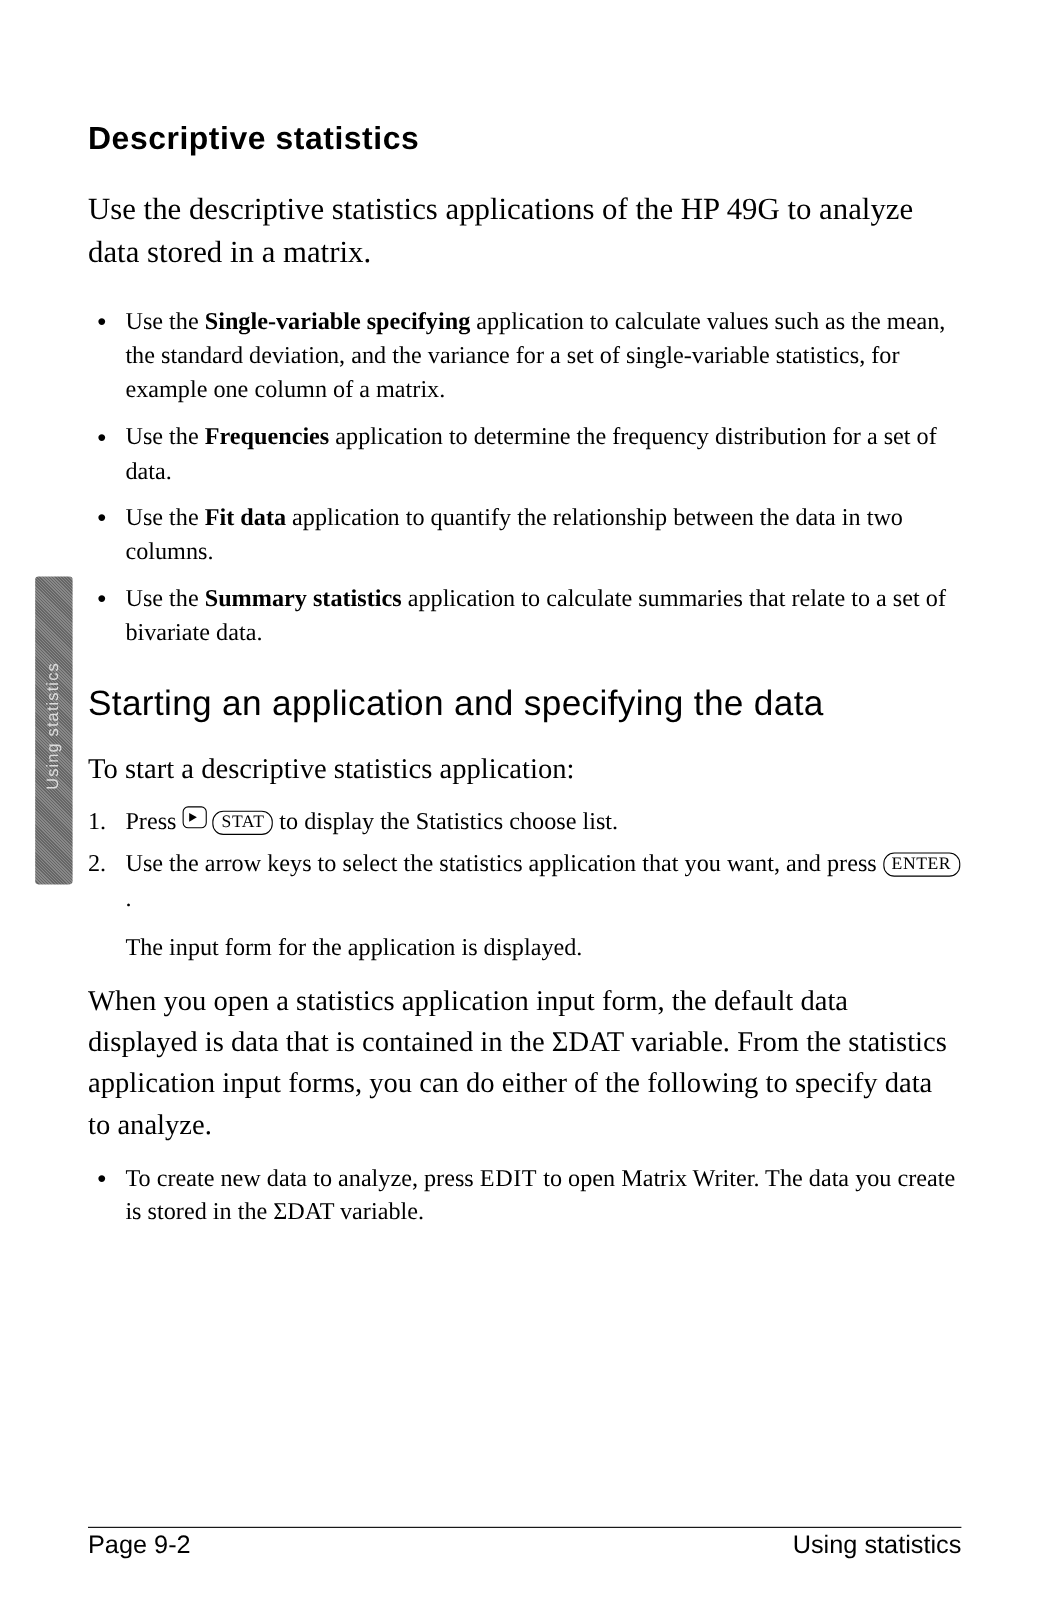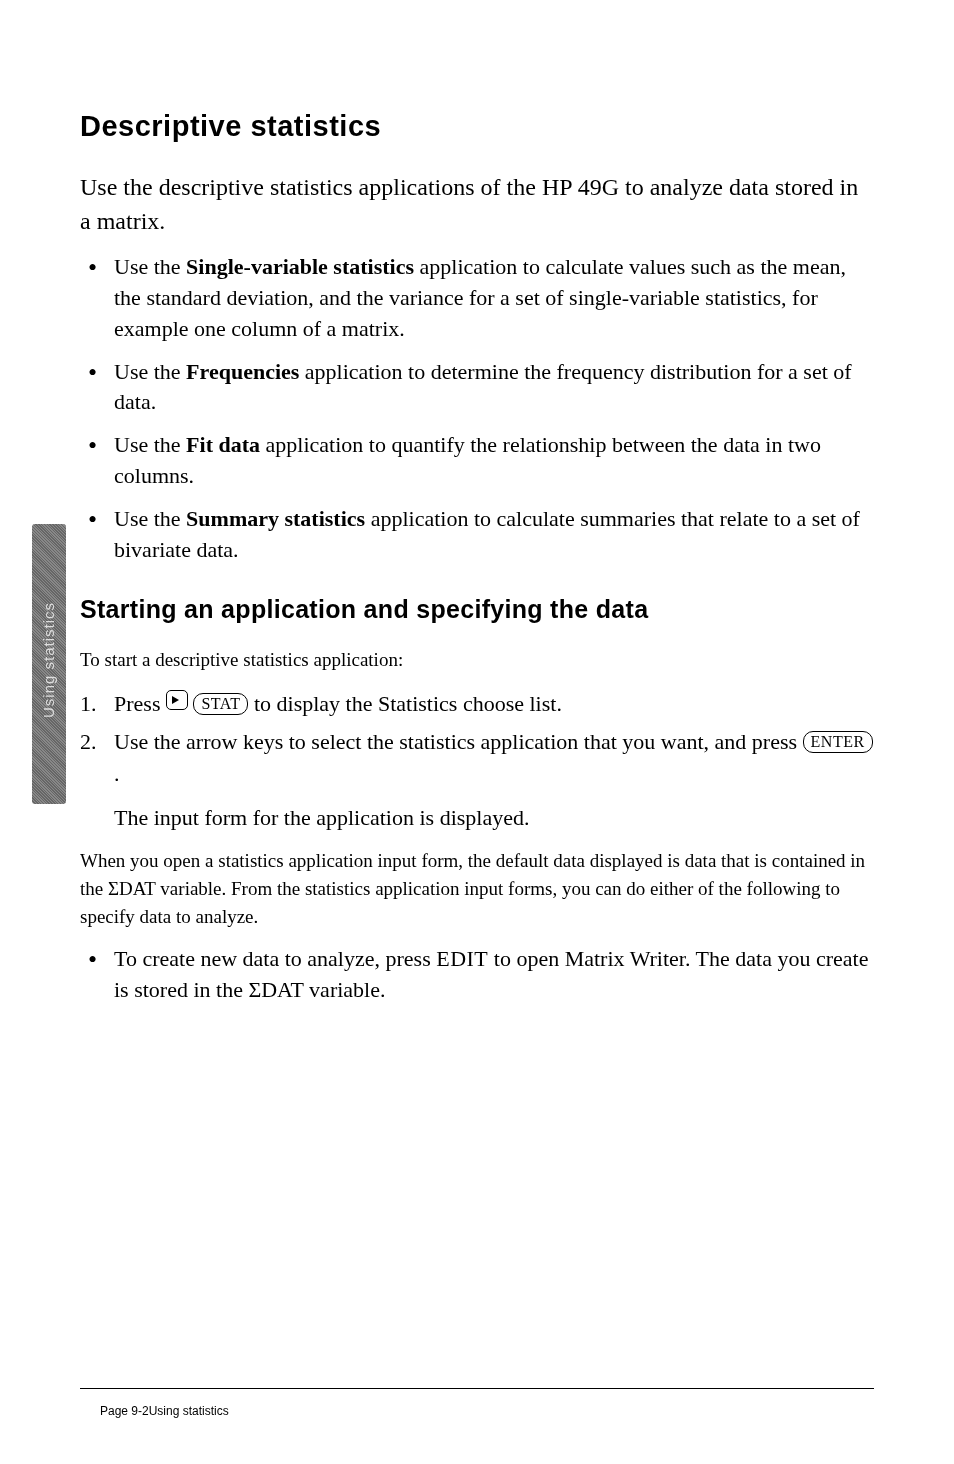--- a/index.html
+++ b/index.html
@@ -18,30 +18,30 @@
   }
   h1 {
     font-family: 'Trebuchet MS', 'Arial', sans-serif;
     font-size: 29px;
     font-weight: bold;
     margin-bottom: 28px;
     letter-spacing: 0.5px;
   }
   h2 {
     font-family: 'Trebuchet MS', 'Arial', sans-serif;
-    font-size: 25px;
-    font-weight: bold;
+    font-size: 32px;
+    font-weight: normal;
     margin-top: 30px;
     margin-bottom: 22px;
     letter-spacing: 0.3px;
   }
   .intro {
-    font-size: 24px;
+    font-size: 28px;
     line-height: 1.4;
-    margin-bottom: 14px;
+    margin-bottom: 28px;
   }
   ul.bullets {
     list-style: none;
     margin-bottom: 10px;
   }
   ul.bullets li {
     font-size: 22px;
     line-height: 1.4;
     padding-left: 34px;
     position: relative;
@@ -49,21 +49,21 @@
   }
   ul.bullets li::before {
     content: "•";
     position: absolute;
     left: 8px;
     top: -2px;
     font-size: 26px;
   }
   .bold-run { font-weight: bold; }
   .para {
-    font-size: 19px;
+    font-size: 26px;
     line-height: 1.45;
     margin-bottom: 14px;
   }
   ol.steps {
     list-style: none;
     counter-reset: step;
     margin-bottom: 14px;
   }
   ol.steps li {
     font-size: 22px;
@@ -151,41 +151,40 @@
     right: 80px;
     bottom: 75px;
     border-top: 1.5px solid #000;
   }
   .footer {
     position: absolute;
     left: 80px;
     right: 80px;
     bottom: 46px;
     display: flex;
-    justify-content: flex-start;
+    justify-content: space-between;
     font-family: 'Trebuchet MS', Arial, sans-serif;
-    font-size: 12px;
-    margin-left: 20px;
+    font-size: 23px;
   }
 </style>
 </head>
 <body>
 
 <div class="side-tab"></div>
 <div class="side-tab-text">Using statistics</div>
 
 <div class="page">
 
   <h1>Descriptive statistics</h1>
 
   <p class="intro">Use the descriptive statistics applications of the HP 49G to analyze data stored in a matrix.</p>
 
   <ul class="bullets">
     <li>
-      <span>Use the </span><span class="bold-run">Single-variable statistics</span><span> application to calculate values such as the mean, the standard deviation, and the variance for a set of single-variable statistics, for example one column of a matrix.</span>
+      <span>Use the </span><span class="bold-run">Single-variable specifying</span><span> application to calculate values such as the mean, the standard deviation, and the variance for a set of single-variable statistics, for example one column of a matrix.</span>
     </li>
     <li>
       <span>Use the </span><span class="bold-run">Frequencies</span><span> application to determine the frequency distribution for a set of data.</span>
     </li>
     <li>
       <span>Use the </span><span class="bold-run">Fit data</span><span> application to quantify the relationship between the data in two columns.</span>
     </li>
     <li>
       <span>Use the </span><span class="bold-run">Summary statistics</span><span> application to calculate summaries that relate to a set of bivariate data.</span>
     </li>

